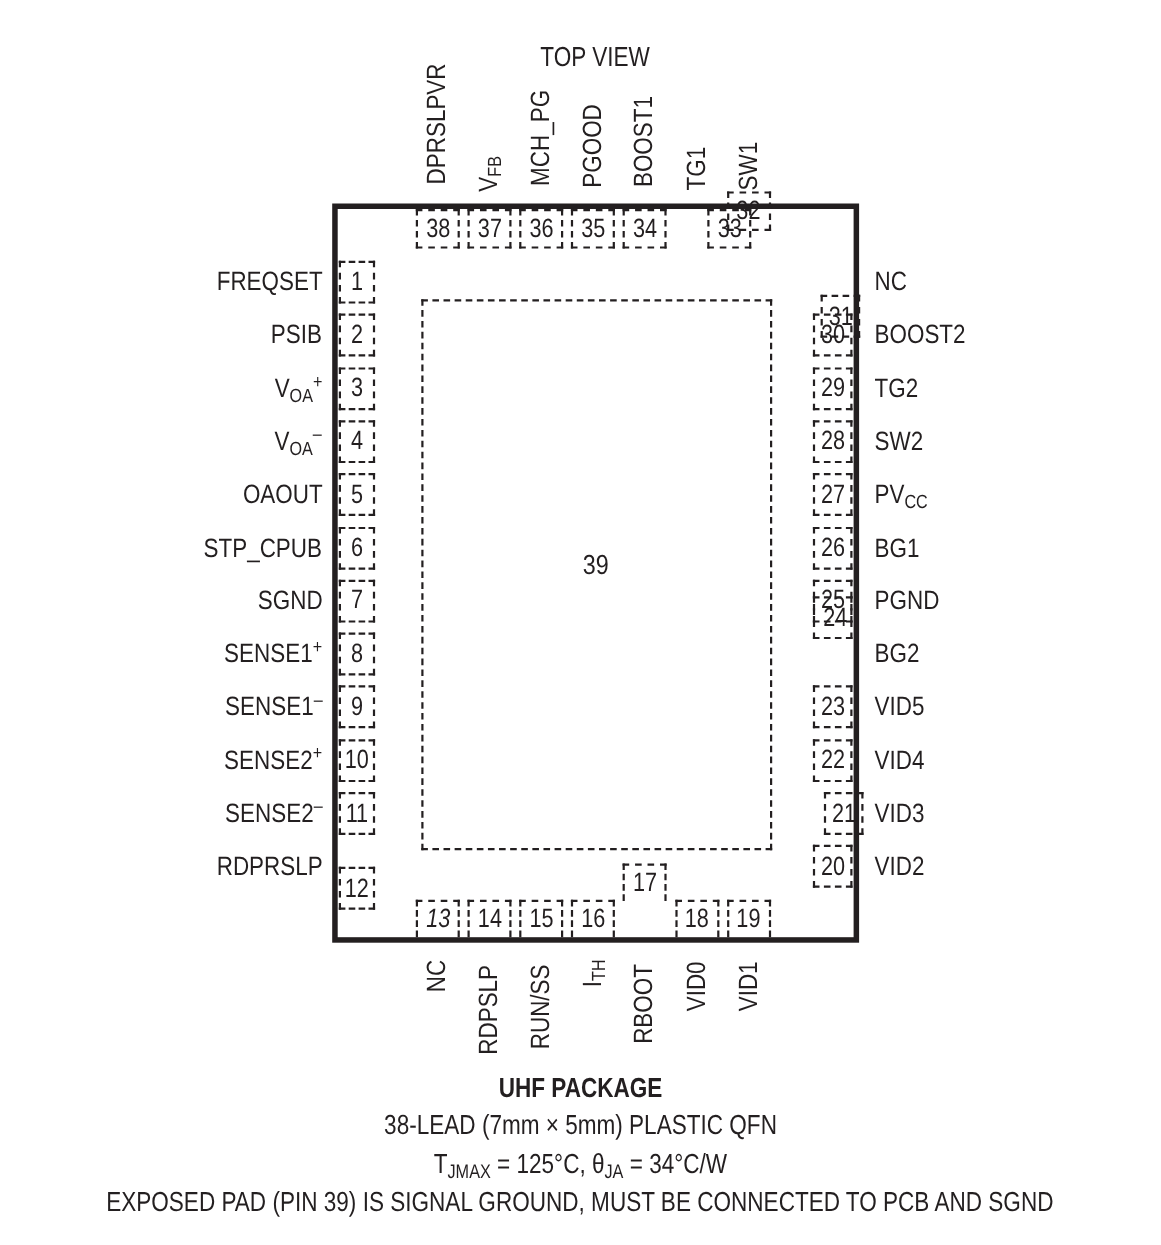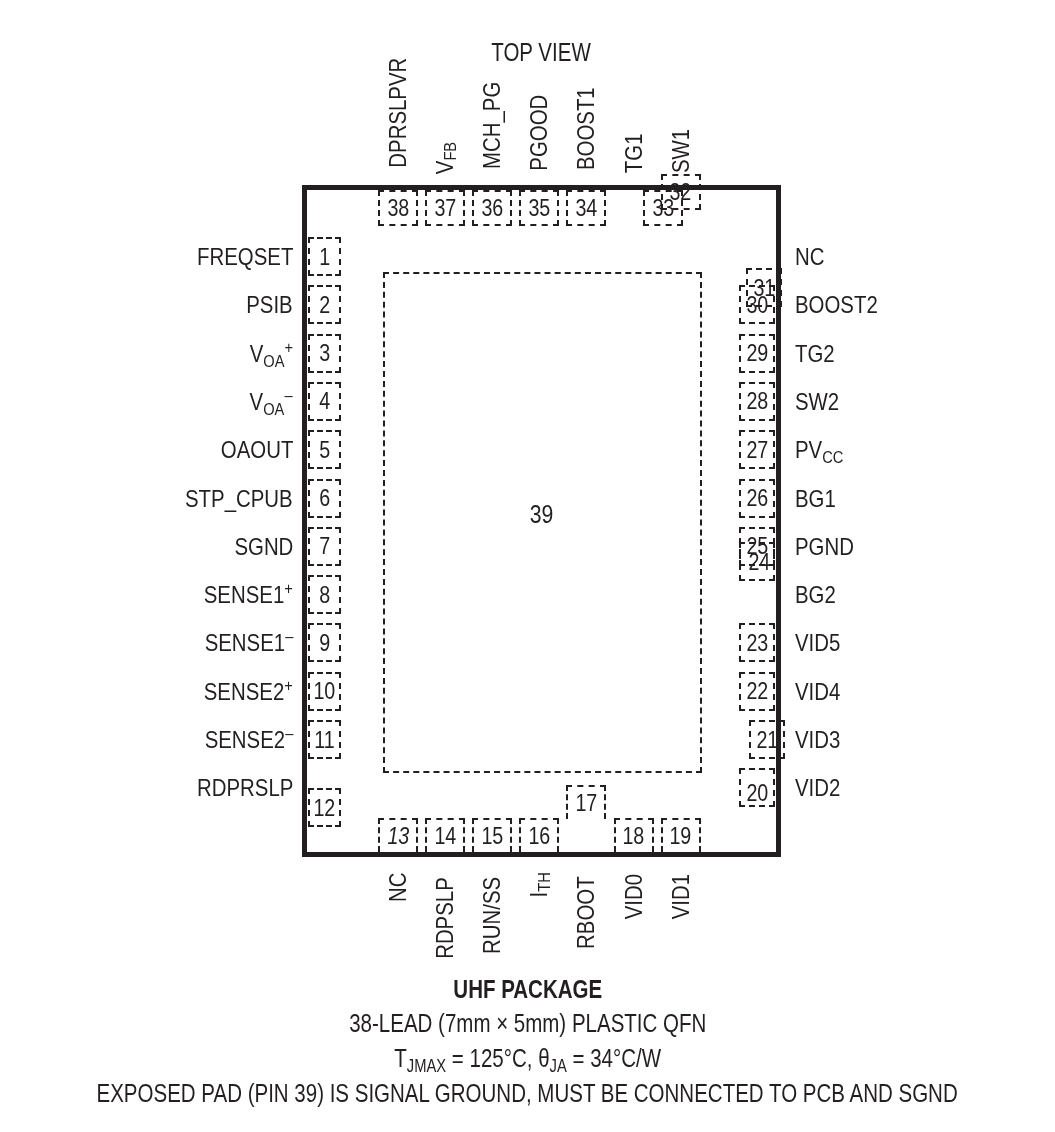--- a/index.html
+++ b/index.html
@@ -118,21 +118,21 @@
     </div>
     <div class="lbl lbl-right" style="left: 795px; top: 631.4px;"><span>VID5</span></div>
     <div class="pin" style="left: 739px; top: 671.7px; width: 36px; height: 39px;">
       <span>22</span>
     </div>
     <div class="lbl lbl-right" style="left: 795px; top: 679.7px;"><span>VID4</span></div>
     <div class="pin" style="left: 749px; top: 720px; width: 36px; height: 39px;">
       <span>21</span>
     </div>
     <div class="lbl lbl-right" style="left: 795px; top: 728px;"><span>VID3</span></div>
-    <div class="pin" style="left: 739px; top: 768.3px; width: 36px; height: 39px; align-items: flex-end;">
+    <div class="pin" style="left: 739px; top: 768.3px; width: 36px; height: 39px;">
       <span>20</span>
     </div>
     <div class="lbl lbl-right" style="left: 795px; top: 776.3px;"><span>VID2</span></div>
     <div class="pin" style="left: 378px; top: 190px; width: 40px; height: 36px;">
       <span>38</span>
     </div>
     <div class="vlbl" style="left: 386px; bottom: 955px;"><span>DPRSLPVR</span></div>
     <div class="pin" style="left: 425.1px; top: 190px; width: 40px; height: 36px;">
       <span>37</span>
     </div>

